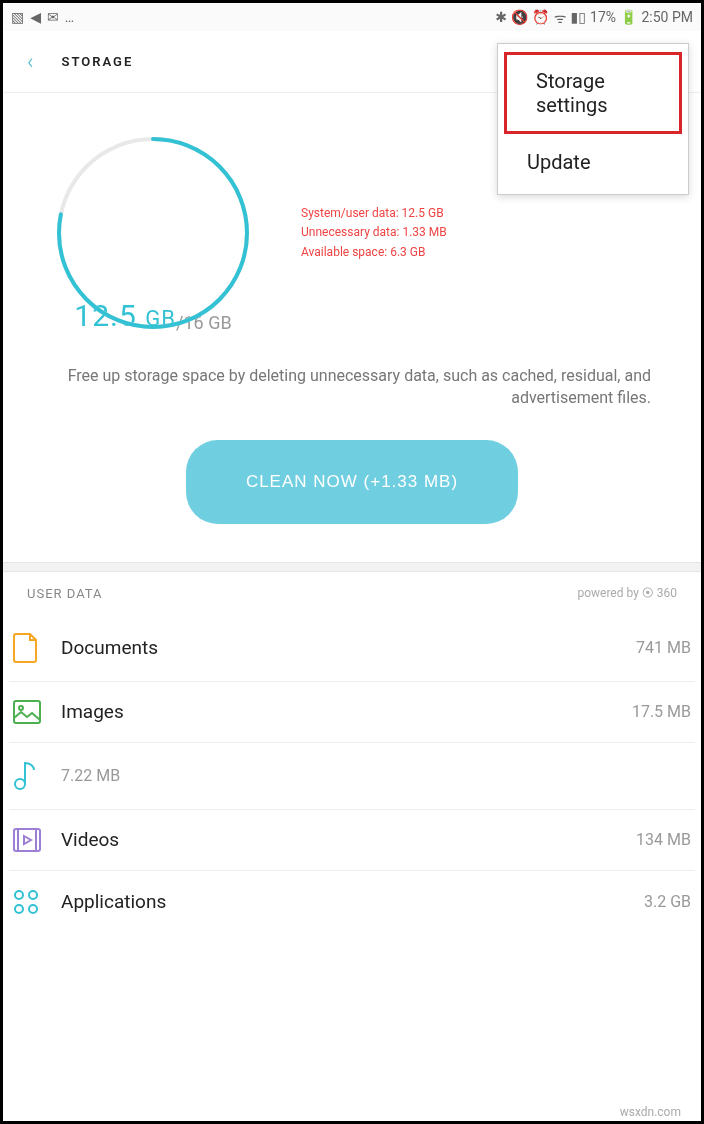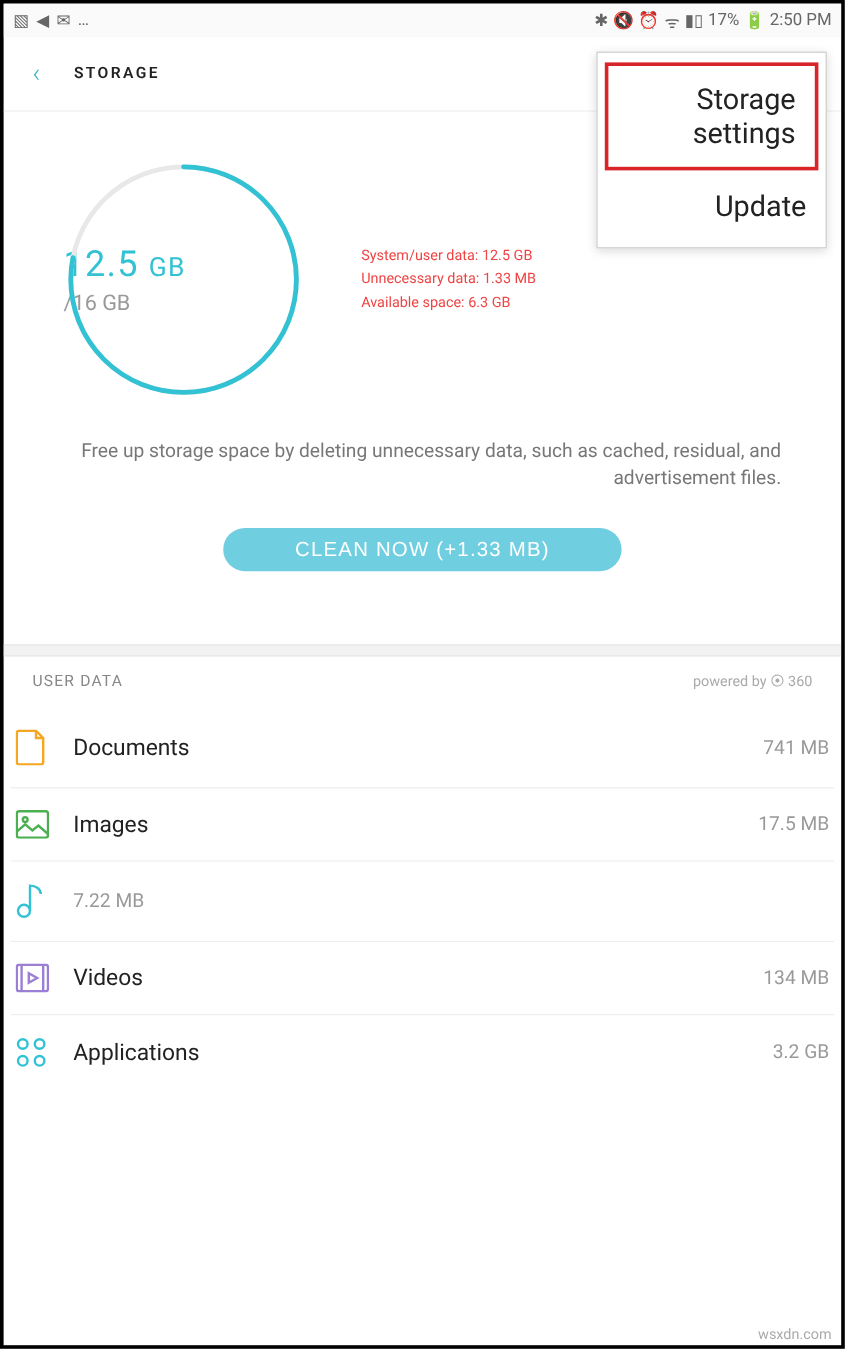--- a/index.html
+++ b/index.html
@@ -37,62 +37,61 @@
       top: 40px;
       right: 12px;
       width: 192px;
       background: #fff;
       border: 1px solid #ccc;
       box-shadow: 0 2px 8px rgba(0,0,0,.15);
       z-index: 10;
       padding: 6px 0;
     }
     .popup-item {
-      padding: 14px 16px 14px 14px;
-      font-size: 24px;
+      padding: 14px 16px 14px 29px;
+      font-size: 20px;
       color: #222;
       cursor: pointer;
-      text-align: right;
     }
     .popup-item.highlighted {
       margin: 2px 6px;
       border: 3px solid #d8252a;
     }
     .summary-area {
       display: flex;
       padding: 40px 24px 20px 50px;
       align-items: center;
       gap: 48px;
     }
     .ring {
       width: 200px; height: 200px; position: relative;
-      display: flex; align-items: flex-start; justify-content: center;
-      flex-direction: column;
+      display: flex; align-items: flex-end; justify-content: center;
+      flex-direction: row;
     }
     .ring svg { position: absolute; inset: 0; transform: rotate(-90deg); }
     .ring-used { font-size: 30px; color: #33c1d4; font-weight: 400; letter-spacing: 1px;}
     .ring-used .unit { font-size: 22px; }
     .ring-total { font-size: 18px; color: #999; margin-top: 4px; }
     .details { color: #ef4444; font-size: 12px; line-height: 1.6; }
     .desc {
       text-align: right;
       color: #777;
       font-size: 16px;
       padding: 12px 50px 30px;
       line-height: 1.4;
     }
     .clean-btn {
       display: block;
-      margin: 0 auto 61px;
+      margin: 0 auto 38px;
       background: #6fcee0;
       color: #fff;
       border: none;
       font-size: 17px;
       letter-spacing: 1px;
-      padding: 8px 60px;
+      padding: 32px 60px;
       border-radius: 32px;
       cursor: pointer;
     }
     .divider-thick { height: 10px; background: #f2f2f2; border-top:1px solid #e5e5e5; border-bottom:1px solid #e5e5e5;}
     .section-hdr {
       display: flex; justify-content: space-between; align-items: center;
       padding: 14px 24px;
       font-size: 13px;
       color: #888;
       letter-spacing: 1px;
@@ -104,21 +103,21 @@
       padding: 18px 4px;
       border-bottom: 1px solid #eee;
       cursor: pointer;
     }
     .row:last-child { border-bottom: none; }
     .row-icon { width: 48px; display:flex; align-items:center; justify-content:flex-start;}
     .row-label { flex: 1; font-size: 19px; color: #222; }
     .row-size { font-size: 16px; color: #999; }
     .watermark {
       position: absolute;
-      bottom: 2px; right: 8px;
+      bottom: 2px; right: 20px;
       font-size: 12px; color: #aaa;
       background: rgba(255,255,255,.8);
     }
     .si { font-size: 14px; color:#666; }
   </style>
 </head>
 <body>
 
 <div class="status-bar">
   <div class="status-left">

